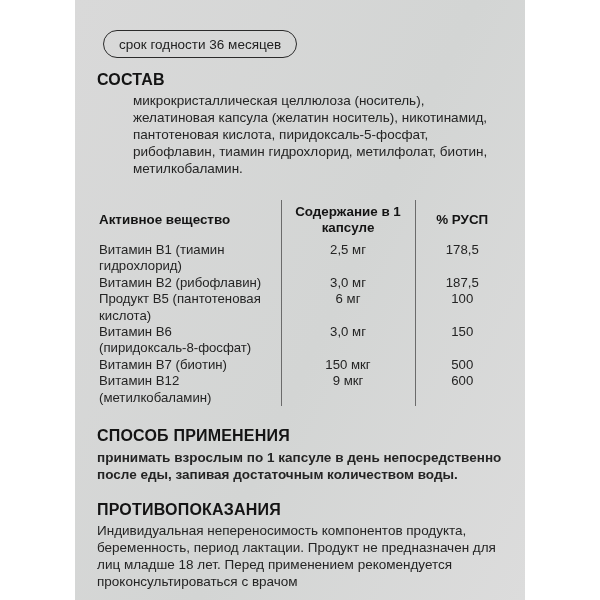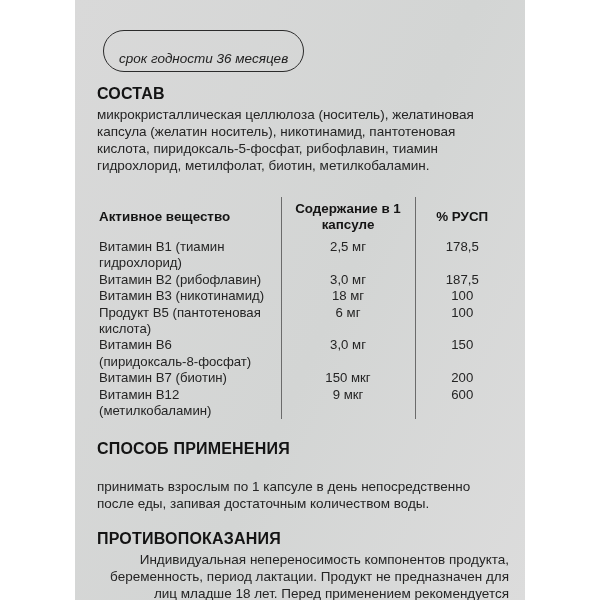--- a/index.html
+++ b/index.html
@@ -14,43 +14,42 @@
   .label-panel {
     position:absolute;
     left:75px; top:0;
     width:450px; height:600px;
     background:linear-gradient(115deg,#d9d9d9 0%,#d3d5d4 55%,#dcdcdc 100%);
     padding:30px 16px 0 22px;
   }
   .badge {
     display:inline-block;
     margin-left:6px;
-    padding:20px 15px 5px;
+    padding:6px 15px 5px;
     border:1.5px solid #2b2b2b;
     border-radius:999px;
     font-size:13.5px;
     color:#222;
     background:transparent;
     white-space:nowrap;
-    font-style:italic;
   }
   .section-title {
     font-size:16px;
     font-weight:bold;
     color:#141414;
     letter-spacing:.2px;
   }
   .body-text {
     font-size:13.5px;
     line-height:17px;
     color:#242424;
     max-width:412px;
   }
   .sostav-title { margin-top:13px; }
-  .sostav-text  { margin-top:3px; }
+  .sostav-text  { margin-top:3px;margin-left:36px; }
 
   table.nutrition {
     margin-top:23px;
     border-collapse:collapse;
     table-layout:fixed;
     width:412px;
     font-size:13.2px;
     line-height:16.4px;
     color:#242424;
   }
@@ -77,23 +76,23 @@
     text-align:left;
     padding-left:2px;
     padding-right:10px;
   }
   table.nutrition th + th,
   table.nutrition td + td {
     border-left:1px solid #6b6b6b;
   }
 
   .usage-title   { margin-top:21px; }
-  .usage-text    { margin-top:20px; }
+  .usage-text    { margin-top:4px;font-weight:bold; }
   .contra-title  { margin-top:18px; }
-  .contra-text   { margin-top:3px;text-align:right; }
+  .contra-text   { margin-top:3px; }
 
   .brand {
     margin-top:6px;
     text-align:center;
     font-size:22px;
     letter-spacing:1px;
     color:#2c2c2c;
     font-weight:normal;
   }
 </style>
@@ -127,38 +126,33 @@
           <td>Витамин B1 (тиамин гидрохлорид)</td>
           <td>2,5 мг</td>
           <td>178,5</td>
         </tr>
         <tr>
           <td>Витамин B2 (рибофлавин)</td>
           <td>3,0 мг</td>
           <td>187,5</td>
         </tr>
         <tr>
-          <td>Витамин B3 (никотинамид)</td>
-          <td>18 мг</td>
-          <td>100</td>
-        </tr>
-        <tr>
           <td>Продукт B5 (пантотеновая кислота)</td>
           <td>6 мг</td>
           <td>100</td>
         </tr>
         <tr>
           <td>Витамин B6 (пиридоксаль-8-фосфат)</td>
           <td>3,0 мг</td>
           <td>150</td>
         </tr>
         <tr>
           <td>Витамин B7 (биотин)</td>
           <td>150 мкг</td>
-          <td>200</td>
+          <td>500</td>
         </tr>
         <tr>
           <td>Витамин B12 (метилкобаламин)</td>
           <td>9 мкг</td>
           <td>600</td>
         </tr>
       </tbody>
   </table>
 
   <div class="section-title usage-title">СПОСОБ ПРИМЕНЕНИЯ</div>

